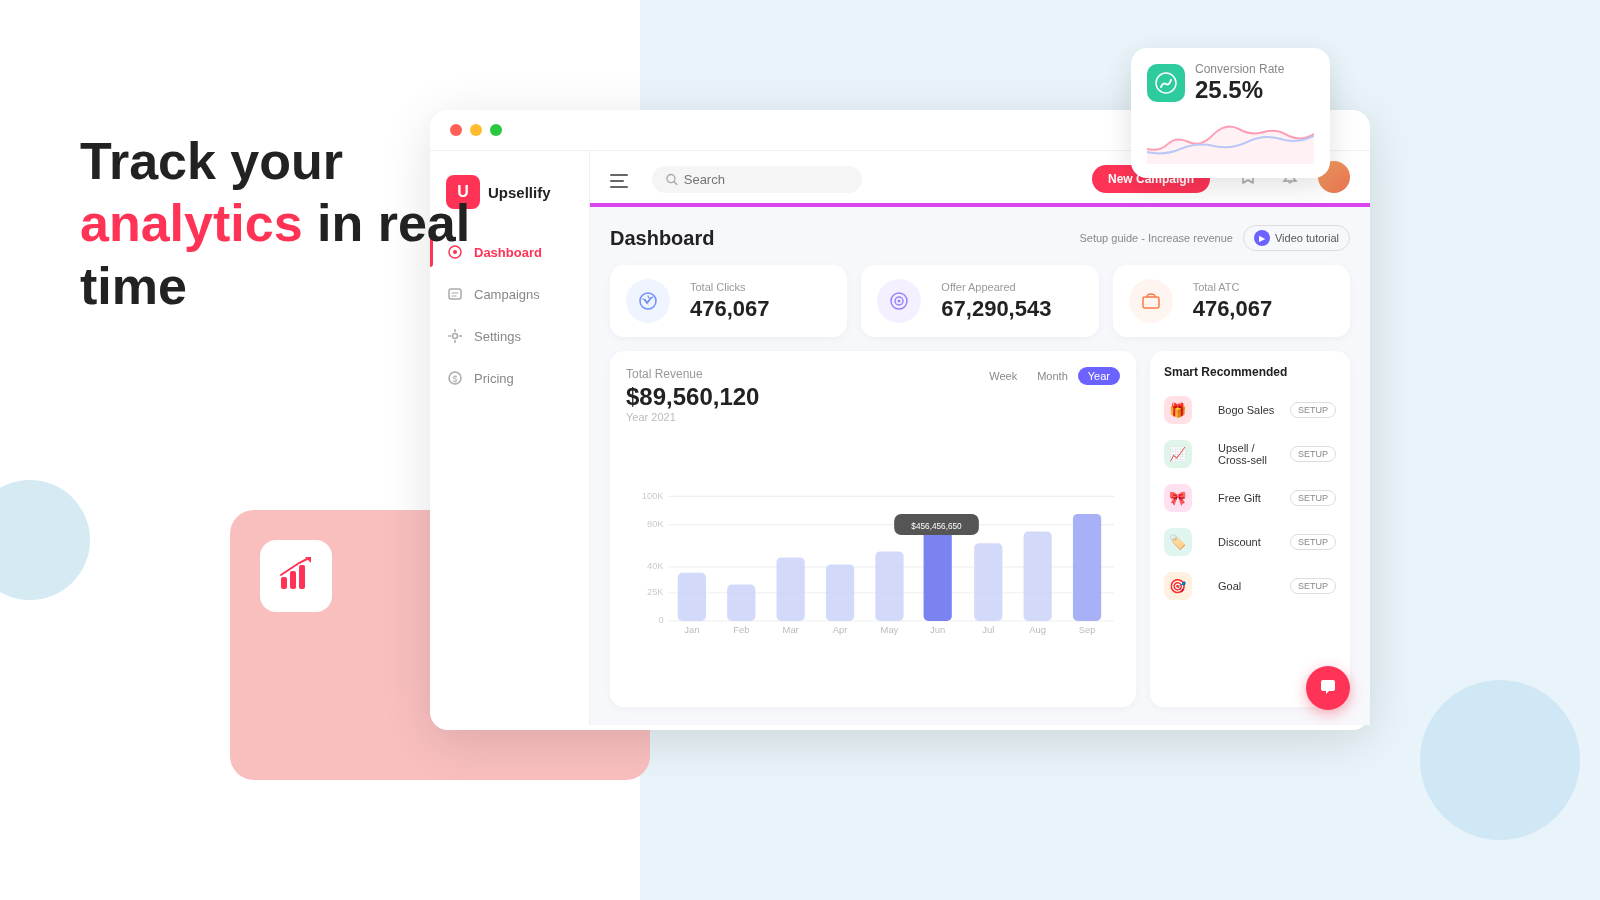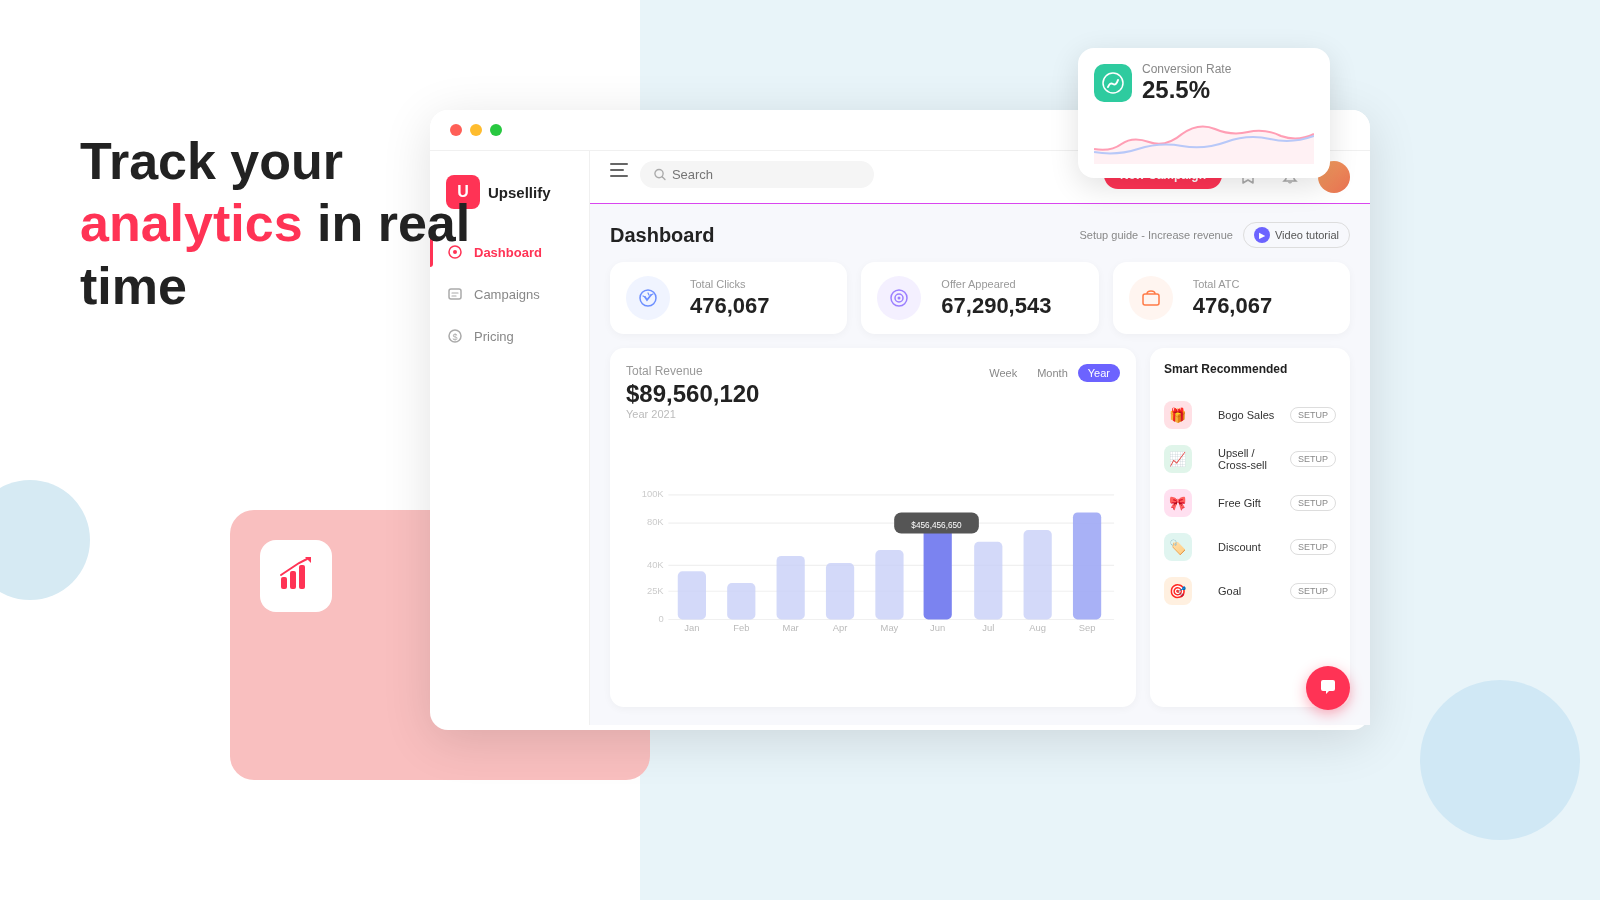--- a/index.html
+++ b/index.html
@@ -205,25 +205,25 @@
       flex: 1;
       background: #f7f8fc;
       display: flex;
       flex-direction: column;
       overflow: hidden;
     }
 
     
     .header {
       display: flex;
-      align-items: flex-start;
+      align-items: flex-end;
       padding: 10px 20px;
       background: #fff;
-      border-bottom: 1px solid #d946ef;
-      gap: 12px;
+      border-bottom: 4px solid #d946ef;
+      gap: 24px;
     }
     .header-menu {
       color: #666;
       font-size: 18px;
       cursor: pointer;
     }
     .search-bar {
       display: flex;
       align-items: center;
       gap: 6px;
@@ -433,21 +433,21 @@
       padding: 14px;
       box-shadow: 0 2px 8px rgba(0,0,0,0.04);
       display: flex;
       flex-direction: column;
       gap: 6px;
     }
     .smart-title {
       font-size: 12px;
       font-weight: 700;
       color: #222;
-      margin-bottom: 14px;
+      margin-bottom: 6px;
     }
     .smart-item {
       display: flex;
       align-items: center;
       justify-content: space-between;
       padding: 5px 0;
     }
     .smart-item-left {
       display: flex;
       align-items: center;
@@ -480,21 +480,21 @@
       cursor: pointer;
       background: #fff;
       white-space: nowrap;
     }
 
     
     .conversion-card {
       position: absolute;
       top: -62px;
       right: 40px;
-      width: 252px;
+      width: 199px;
       background: #fff;
       border-radius: 16px;
       box-shadow: 0 8px 30px rgba(0,0,0,0.12);
       padding: 14px 16px;
       z-index: 15;
       display: flex;
       flex-direction: column;
       gap: 6px;
     }
     .conversion-header {
@@ -624,20 +624,29 @@
       <div class="sidebar-item">
         <div class="sidebar-icon">
           <svg width="16" height="16" viewBox="0 0 16 16" fill="none">
             <rect x="2" y="3" width="12" height="10" rx="2" stroke="#aaa" stroke-width="1.5" fill="none"></rect>
             <path d="M5 7 L11 7 M5 10 L9 10" stroke="#aaa" stroke-width="1.2" stroke-linecap="round"></path>
           </svg>
         </div>
         <span>Campaigns</span>
       </div>
 
+      <div class="sidebar-item">
+        <div class="sidebar-icon">
+          <svg width="16" height="16" viewBox="0 0 16 16" fill="none">
+            <circle cx="8" cy="8" r="2.5" stroke="#aaa" stroke-width="1.5" fill="none"></circle>
+            <path d="M8 1.5 L8 3.5 M8 12.5 L8 14.5 M1.5 8 L3.5 8 M12.5 8 L14.5 8" stroke="#aaa" stroke-width="1.5" stroke-linecap="round"></path>
+          </svg>
+        </div>
+        <span>Settings</span>
+      </div>
 
       <div class="sidebar-item">
         <div class="sidebar-icon">
           <svg width="16" height="16" viewBox="0 0 16 16" fill="none">
             <circle cx="8" cy="8" r="6" stroke="#aaa" stroke-width="1.5" fill="none"></circle>
             <text x="8" y="12" text-anchor="middle" font-size="9" fill="#aaa">$</text>
           </svg>
         </div>
         <span>Pricing</span>
       </div>

